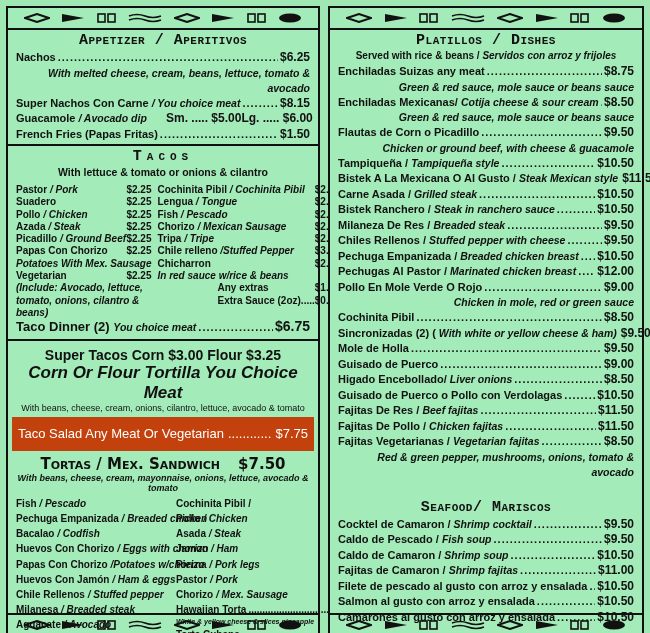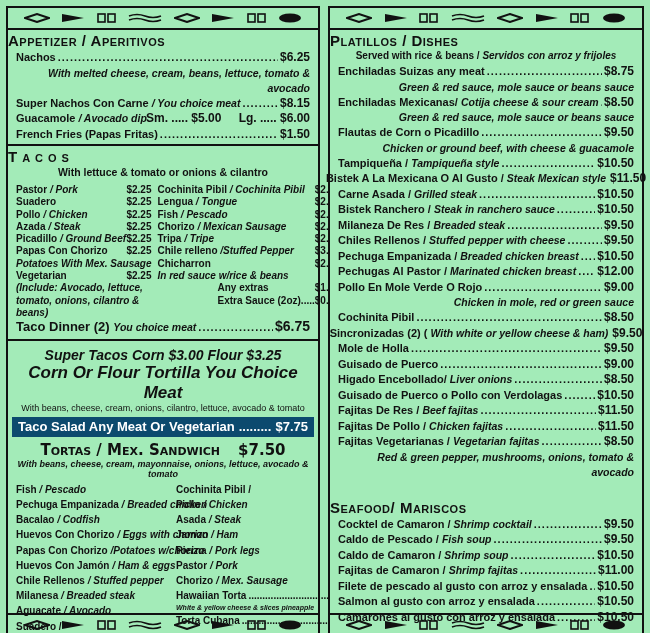--- a/index.html
+++ b/index.html
@@ -23,45 +23,45 @@
     display:flex; align-items:center; justify-content:space-around;
     padding:0 10px;
   }
   .band.bottom { border-bottom:none; border-top:2px solid #111; position:absolute; bottom:0; left:0; right:0; }
   .g-diamond { width:26px; height:10px; }
   .g-flag { width:24px; height:10px; }
   .g-bars { width:20px; height:10px; }
   .g-wave { width:34px; height:10px; }
   .g-oval { width:24px; height:10px; }
   .sect-title {
-    font-family:Liberation Sans, sans-serif; font-weight:bold;
+    text-align:center; font-family:Liberation Mono, monospace; font-weight:bold;
     font-size:15px; letter-spacing:0.5px; font-variant:small-caps; margin:2px 0 1px;
   }
   .sub { text-align:center; font-weight:bold; font-size:10.5px; margin:0 0 3px; }
   .sub i { font-weight:bold; }
-  .row { display:flex; align-items:baseline; font-weight:bold; font-size:11px; line-height:15.5px; padding:0 8px; white-space:nowrap;justify-content:center; }
+  .row { display:flex; align-items:baseline; font-weight:bold; font-size:11px; line-height:15.5px; padding:0 8px; white-space:nowrap; }
   .row .name { flex:0 0 auto; }
   .row .name i { font-weight:bold; font-size:10.5px; }
   .row .dots { flex:1 1 auto; overflow:hidden; margin:0 2px; letter-spacing:1px; }
   .row .dots::before { content:"........................................................................................................................"; }
   .row .price { flex:0 0 auto; font-size:12px; }
   .desc { font-style:italic; font-weight:bold; font-size:10.5px; padding:0 8px; line-height:15px;text-align:right; }
   .taco-grid { display:flex; padding:3px 8px 0; font-weight:bold; font-size:10px; line-height:12.3px; }
   .taco-grid .c1 { width:150px; }
   .taco-grid .c2 { flex:1; padding-left:6px; }
   .tg-row { display:flex; justify-content:space-between; white-space:nowrap; }
   .tg-row i { font-weight:bold; }
   .tg-note { font-style:italic; white-space:normal; }
   .extras { padding-left:60px; }
   .taco-dinner .name { font-size:13px; }
   .taco-dinner .price { font-size:14px; }
-  .super { text-align:center; font-weight:bold; font-size:14px; margin-top:6px;font-style:italic; }
+  .super { text-align:center; font-weight:bold; font-size:14px; margin-top:6px; }
   .super-sub { text-align:center; font-style:italic; font-weight:bold; font-size:17px; font-family:Liberation Sans, sans-serif; }
   .super-sub2 { text-align:center; font-weight:normal; font-size:9px; margin-bottom:4px; }
-  .salad { background:#0c4a6e; color:#fff; margin:0 4px; padding:1px 6px; display:flex; font-weight:bold; font-size:13px; line-height:18px; }
+  .salad { background:#c2410c; color:#fff; margin:0 4px; padding:8px 6px; display:flex; font-weight:normal; font-size:13px; line-height:18px; }
   .salad .dots { flex:1; overflow:hidden; margin:0 4px; }
   .salad .dots::before { content:"......................................................"; }
   .tortas-title { display:flex; justify-content:center; gap:18px; font-family:"DejaVu Sans", sans-serif; font-weight:bold; font-variant:small-caps; font-size:15px; margin-top:4px; }
   .torta-sub { text-align:center; font-style:italic; font-weight:bold; font-size:9px; margin-bottom:3px; }
   .torta-grid { display:flex; padding:0 8px; font-weight:bold; font-size:10px; line-height:15.2px; }
   .torta-grid .c1 { width:160px; white-space:nowrap; }
   .torta-grid .c2 { flex:1; white-space:nowrap; }
   .torta-grid i { font-weight:bold; }
   .tp-row { display:flex; }
   .tp-row .dots { flex:1; overflow:hidden; margin:0 2px; }
@@ -108,21 +108,21 @@
       <span class="price">$6.25</span>
   </div>
   <div class="desc">With melted cheese, cream, beans, lettuce, tomato &amp; avocado</div>
   <div class="row">
     <span class="name"><span>Super Nachos Con Carne</span> <i>/ You choice meat</i></span>
       <span class="dots"></span>
       <span class="price">$8.15</span>
   </div>
   <div class="row">
     <span class="name" style="width:130px"><span>Guacamole</span> <i>/ Avocado dip</i></span>
-    <span class="price" style="margin-left:0">Sm. ..... $5.00</span>
+    <span class="price" style="margin-left:20px">Sm. ..... $5.00</span>
     <span style="flex:1"></span>
     <span class="price">Lg. ..... $6.00</span>
   </div>
   <div class="row">
     <span class="name">French Fries (Papas Fritas)</span>
       <span class="dots"></span>
       <span class="price">$1.50</span>
   </div>
 
   <div style="border-top:2px solid #111; margin-top:2px"></div>

